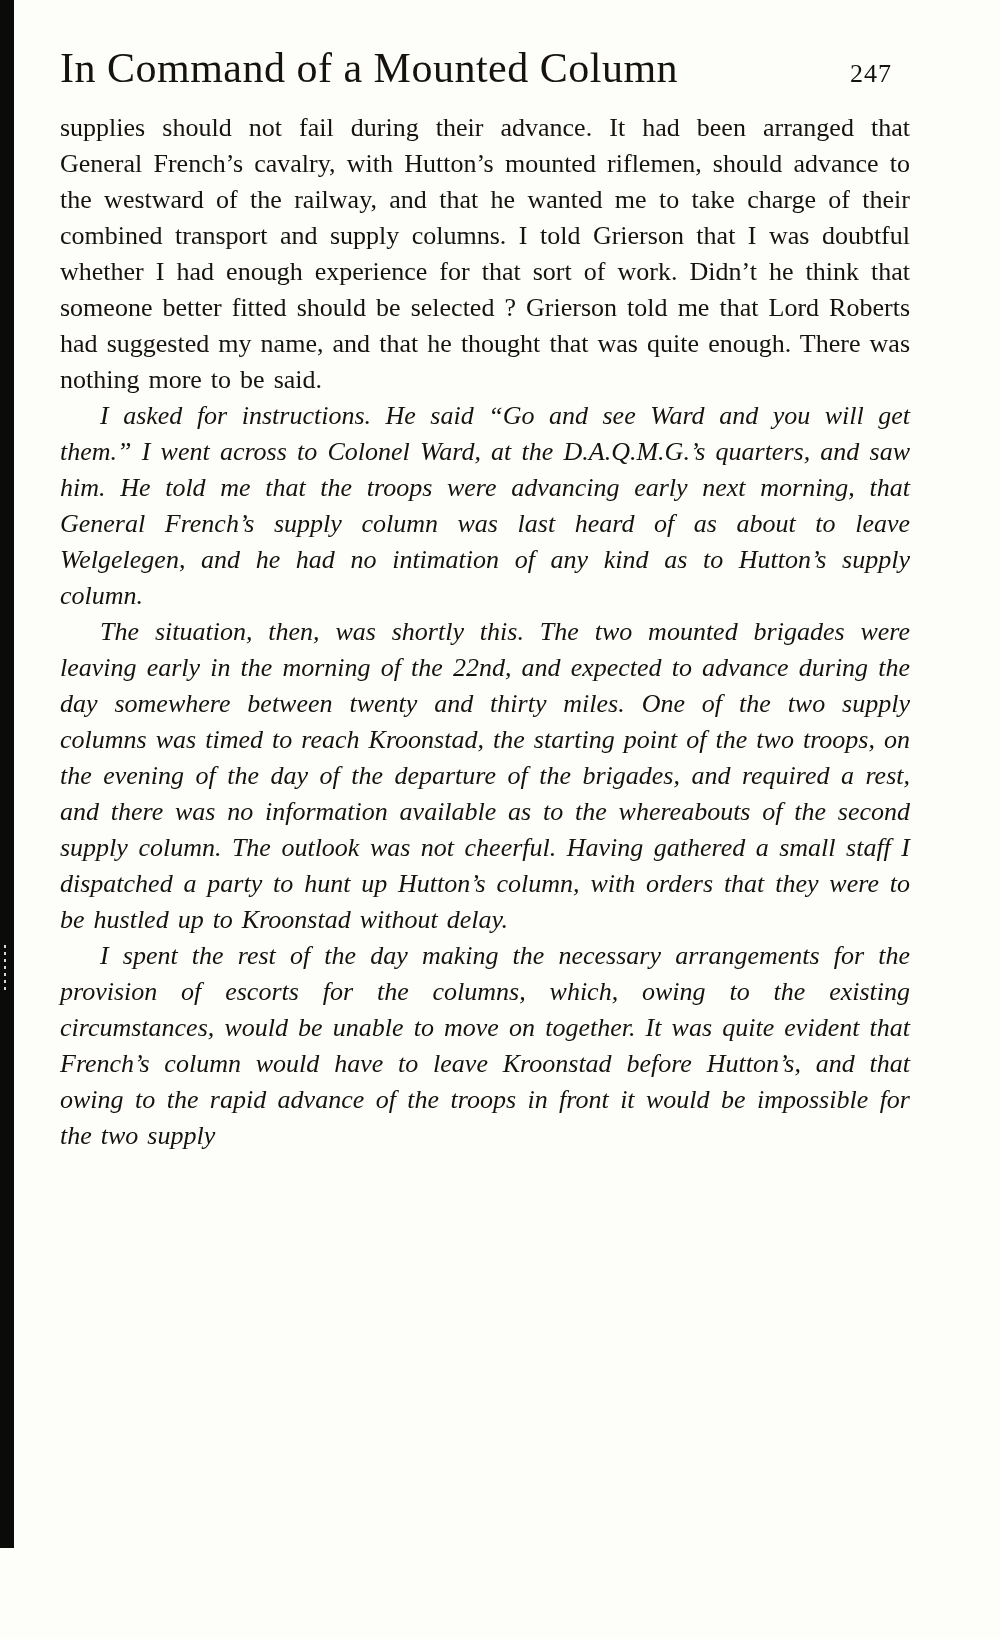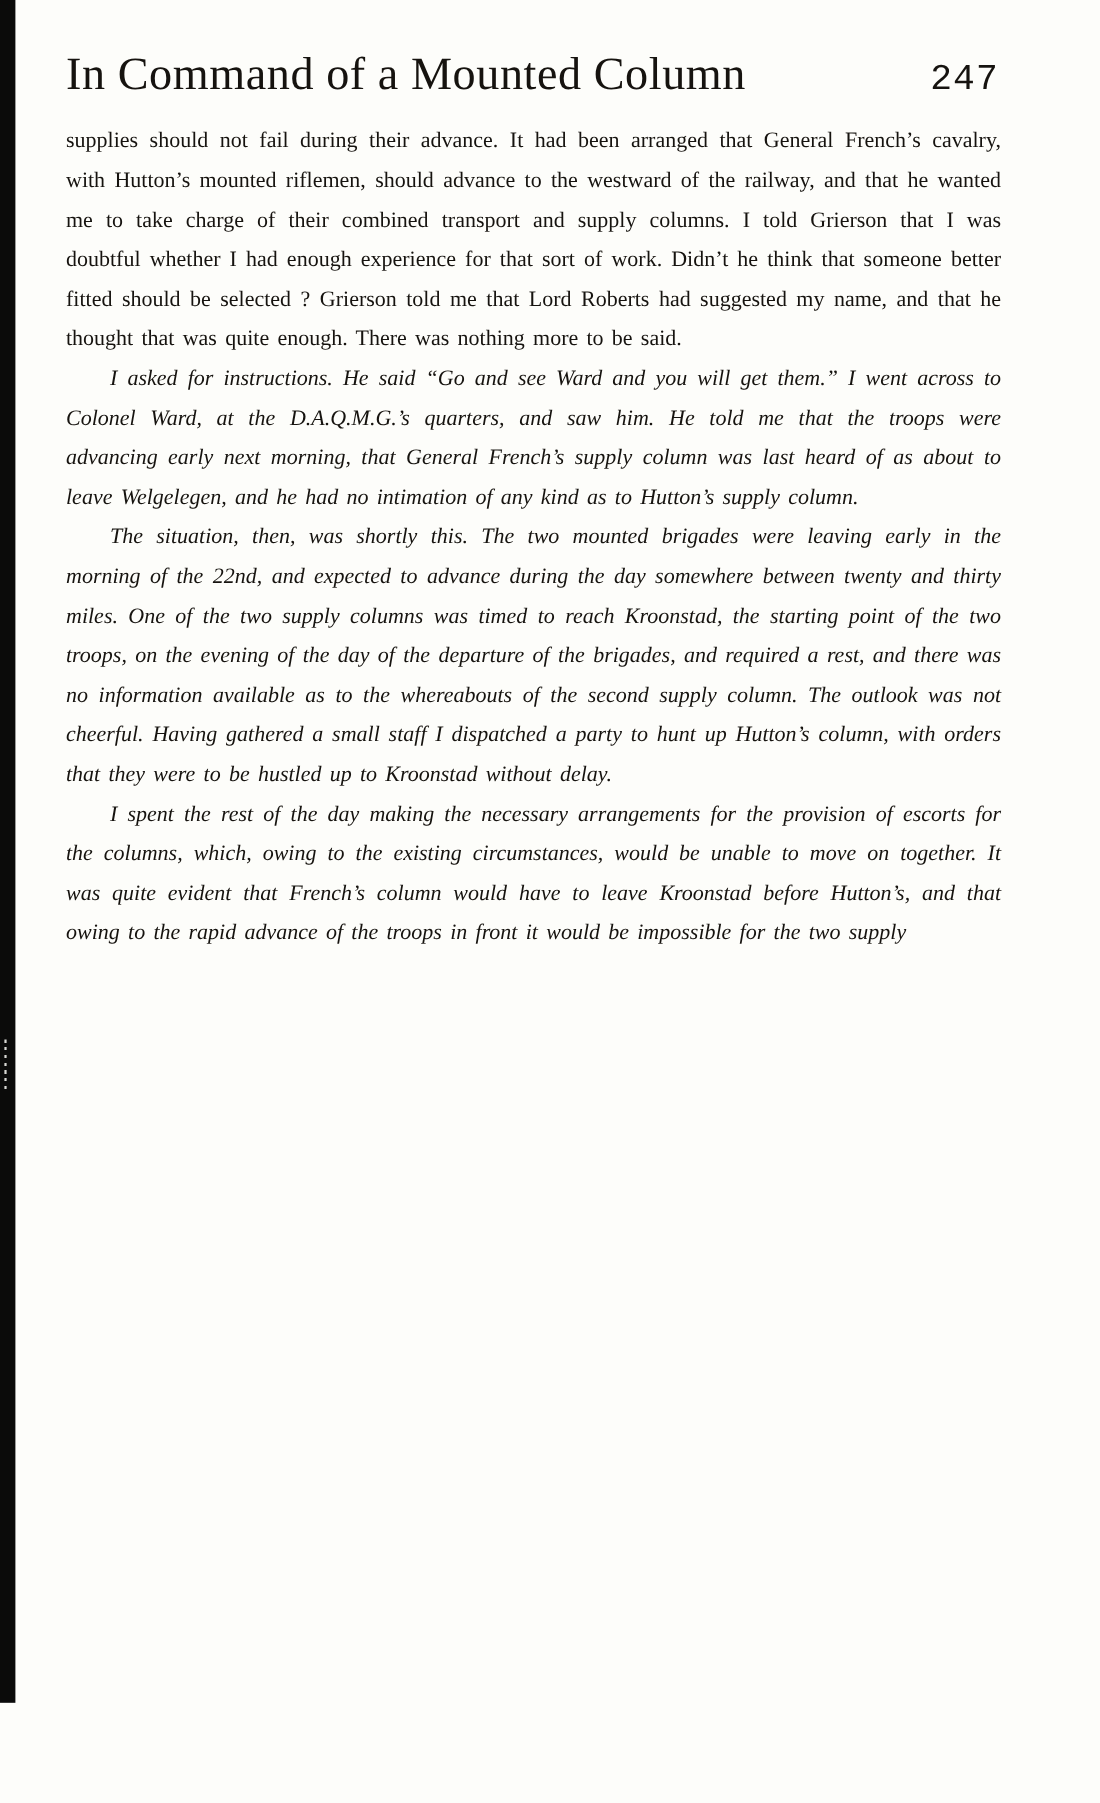--- a/index.html
+++ b/index.html
@@ -41,38 +41,37 @@
   .content {
     position: absolute;
     left: 60px;
     right: 90px;
     top: 44px;
   }
   .title-row {
     display: flex;
     align-items: baseline;
     justify-content: space-between;
-    margin: 0 2px 18px 0;
+    margin: 0 18px 18px 0;
     white-space: nowrap;
   }
   .title {
     font-size: 42px;
     font-weight: 500;
     letter-spacing: 0.5px;
     line-height: 1.15;
   }
   .page-number {
-    font-size: 33px;
+    font-size: 26px;
     letter-spacing: 1px;
     padding-left: 24px;
-    font-family: Liberation Mono, monospace;
   }
   .body-text p {
     margin: 0;
-    font-size: 20px;
+    font-size: 26px;
     line-height: 36px;
     text-align: justify;
     word-spacing: 2.5px;
   }
   .body-text p.indent {
     text-indent: 40px;
     font-style: italic;
   }
 </style>
 </head>

